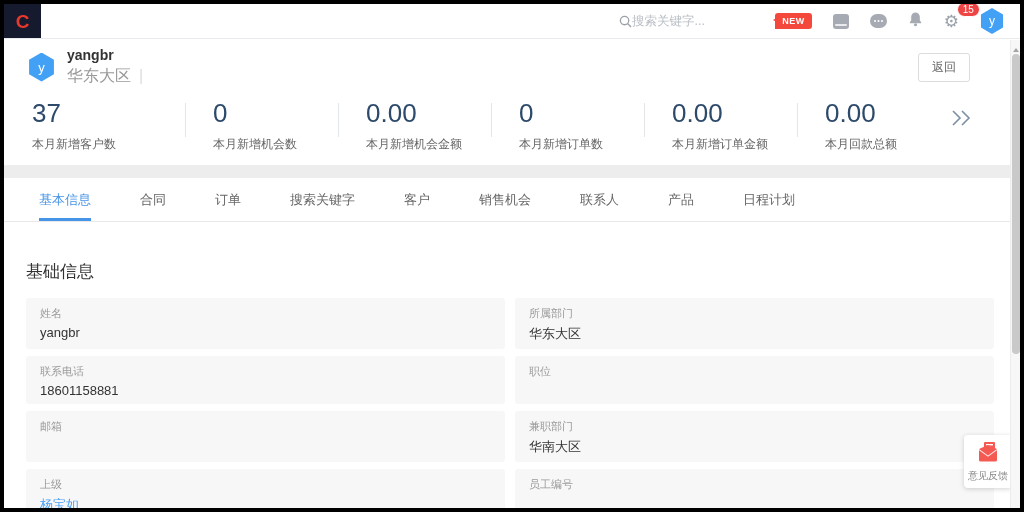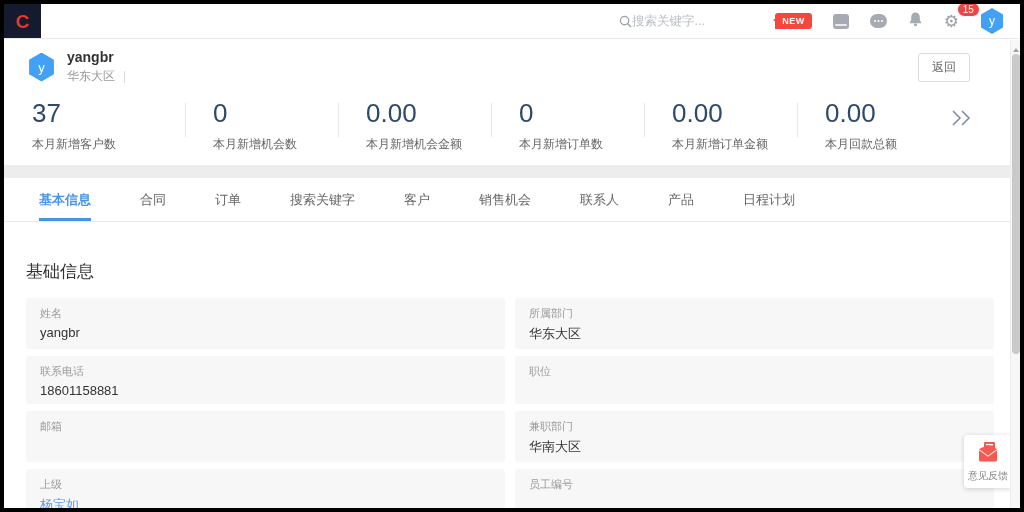--- a/index.html
+++ b/index.html
@@ -26,39 +26,39 @@
   .bell-wrap { position:relative; }
   .bell-badge { position:absolute; top:-9px; left:8px; background:#ef4444; color:#fff; font-size:10px; padding:1px 5px; border-radius:8px; border:1px solid #fff;margin-left:41px; }
   .icon-gear { color:#9aa1a9; font-size:17px; line-height:1; }
   .hex { width:24px; height:26px; background:#42a0f5; clip-path:polygon(50% 0,96% 25%,96% 75%,50% 100%,4% 75%,4% 25%); display:flex; align-items:center; justify-content:center; color:#fff; font-size:12px; }
 
   
   .profile { height:56px; display:flex; align-items:center; padding:0 24px; background:#fff; }
   .profile .hex-big { width:27px; height:29px; font-size:13px; }
   .pinfo { margin-left:12px; }
   .pname { font-size:14px; font-weight:bold; color:#333; }
-  .psub { font-size:12px; color:#999; margin-top:3px; }
+  .psub { font-size:16px; color:#999; margin-top:3px; }
   .psub .divider { color:#ddd; margin-left:8px; }
   .back-btn { margin-left:auto; margin-right:26px; border:1px solid #dcdcdc; border-radius:3px; background:#fff; color:#666; font-size:12px; padding:5px 13px; cursor:pointer; font-family:inherit; }
 
   
   .stats { height:70px; display:flex; align-items:flex-start; padding-left:28px; background:#fff; }
   .stat { flex:0 0 153px; position:relative; padding-top:4px; }
   .stat + .stat { padding-left:28px; }
   .stat + .stat::before { content:""; position:absolute; left:0; top:8px; width:1px; height:34px; background:#e4e7ea; }
   .stat-value { font-size:26px; color:#2d4a6a; line-height:1.15; }
   .stat-label { font-size:12px; color:#666; margin-top:7px; }
   .stats-more { margin-left:auto; padding-right:48px; padding-top:14px; cursor:pointer; }
 
   .gray-band { height:13px; background:#ededee; }
 
   
   .tabs { height:44px; display:flex; align-items:stretch; padding-left:35px; gap:49px; background:#fff; border-bottom:1px solid #e9e9e9; }
   .tab { display:flex; align-items:center; font-size:13px; color:#666; cursor:pointer; border-bottom:3px solid transparent; padding-top:3px; }
-  .tab.active { color:#4694e8; border-bottom-color:#4694e8;font-weight:bold; }
+  .tab.active { color:#4694e8; border-bottom-color:#4694e8; }
 
   
   .content { padding:0 26px 0 22px; background:#fff; }
   .section-title { margin-top:38px; font-size:17px; color:#333; }
   .fields { margin-top:15px; display:grid; grid-template-columns:1fr 1fr; column-gap:10px; row-gap:7px; }
   .field { background:#f7f7f8; border-radius:3px; min-height:47px; padding:8px 14px 6px; }
   .f-label { font-size:11px; color:#9a9a9a; }
   .f-value { font-size:13px; color:#333; margin-top:4px; min-height:15px; }
   .f-value.link { color:#4a9ef5; cursor:pointer; }
 

